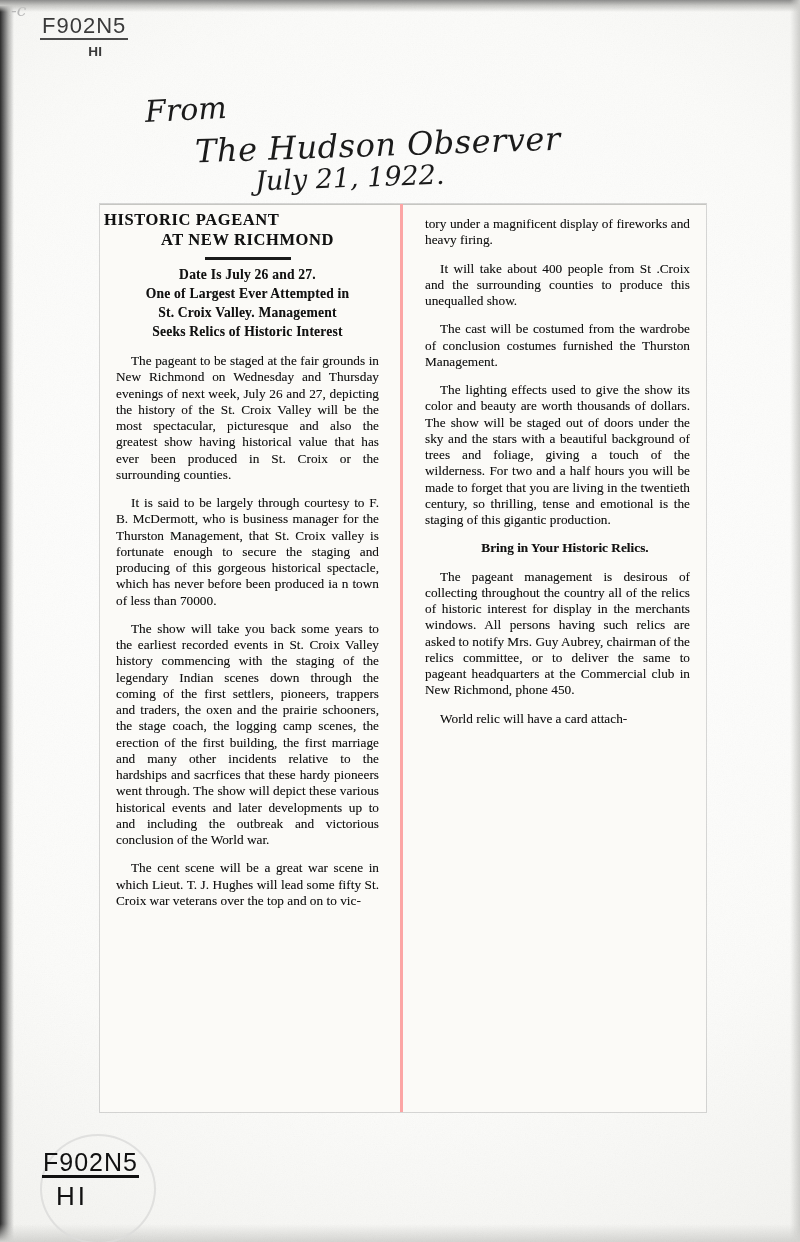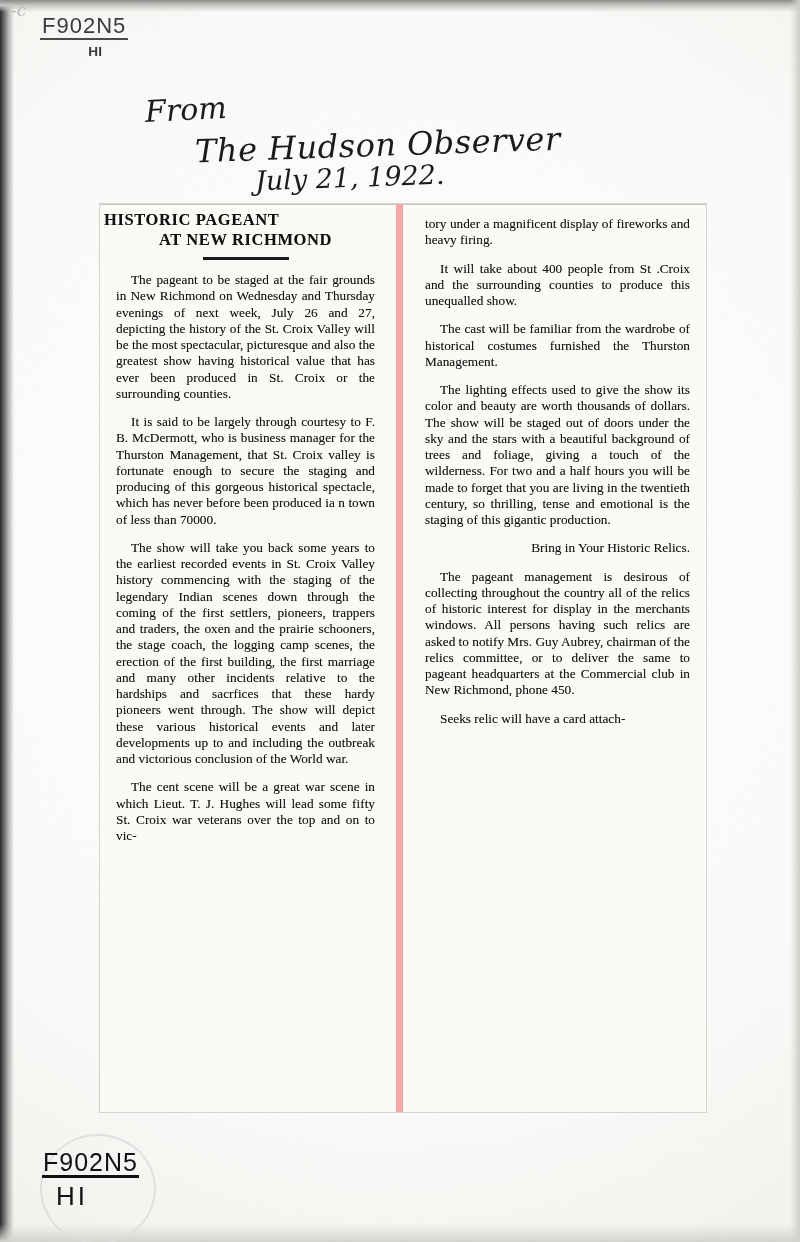--- a/index.html
+++ b/index.html
@@ -63,21 +63,21 @@
     width:50%;
     padding:0 6px;
     box-sizing:border-box;
     color:#111;
     font-size:13.3px;
     line-height:16.25px;
     text-align:justify;
     -webkit-hyphens:none;hyphens:none;
     font-family:"Liberation Serif", serif;
   }
-  .col.left{padding-left:4px;padding-right:9px;border-right:7px solid #fca5a5;}
+  .col.left{padding-left:4px;padding-right:9px;border-right:3px solid #fca5a5;}
   .col.right{padding-left:10px;padding-right:4px;}
 
   .hd{
     font-family:"Liberation Serif", serif;
     font-weight:bold;
     font-size:16.5px;
     line-height:20px;
     letter-spacing:.6px;
     text-align:left;
     margin:6px 0 0 0;
@@ -89,21 +89,21 @@
   .sub{
     font-weight:bold;
     font-size:13.6px;
     line-height:19px;
     text-align:center;
     letter-spacing:.2px;
     margin:0;
   }
   .subwrap{margin-bottom:4px;}
   p.body{margin:12px;text-indent:15px;}
-  .inline-sub{font-weight:normal;text-indent:15px;margin:12px;text-align:right;}
+  .inline-sub{font-weight:bold;text-indent:15px;margin:0;text-align:center;}
 
   
   #clipping .col{
     text-shadow:0 0 .35px rgba(0,0,0,.30);
   }
 
   
   #stamp{
     position:absolute;left:34px;top:1136px;width:132px;height:104px;
   }
@@ -157,35 +157,41 @@
 
     <div class="col left">
 
       <div class="hd">
         <span>HISTORIC PAGEANT</span>
         <span class="l2">AT NEW RICHMOND</span>
       </div>
 
       <div class="rule"></div>
 
+      <div class="subwrap">
+        <p class="sub">Date Is July 26 and 27.</p>
+        <p class="sub">One of Largest  Ever Attempted  in</p>
+        <p class="sub">St. Croix Valley.   Management</p>
+        <p class="sub">Seeks Relics of Historic Interest</p>
+      </div>
 
       <p class="body">The pageant  to be staged  at the fair grounds  in New Richmond  on Wednesday  and  Thursday  evenings of next week, July 26 and 27, depicting the history of the St. Croix Valley will be the most spectacular, picturesque and also the greatest show having historical value that has ever been produced in  St. Croix  or the surrounding counties.</p>
       <p class="body">It is said to be largely through courtesy to F. B. McDermott, who is business manager  for the Thurston Management, that St.  Croix valley is fortunate enough  to secure  the staging and producing  of this gorgeous historical spectacle, which has never before been produced ia n town of less than 70000.</p>
       <p class="body">The show will take you back some years to the earliest recorded events in St. Croix Valley history commencing with the staging  of the legendary Indian scenes down through the coming of the first settlers, pioneers, trappers and traders, the oxen  and the  prairie  schooners,  the  stage coach, the logging camp scenes, the erection of the first  building,  the first marriage and many other incidents relative to  the hardships  and sacrfices that these hardy  pioneers went through.   The show will depict these various historical events and later developments up to  and including the outbreak and victorious conclusion of the World war.</p>
       <p class="body">The cent scene will be a great war scene in which Lieut. T. J. Hughes will lead some fifty  St. Croix  war veterans over the top and on to vic-</p>
     </div>
 
     <div class="col right">
       <p class="body" style="text-indent:0">tory under a magnificent display  of fireworks and heavy firing.</p>
       <p class="body">It will take about 400 people from St .Croix and the surrounding counties to produce this unequalled show.</p>
-      <p class="body">The cast will be familiar from the wardrobe of historical costumes furnished the Thurston Management.</p>
+      <p class="body">The cast will be costumed from the wardrobe of conclusion costumes furnished the Thurston Management.</p>
       <p class="body">The lighting effects used to give the show its color  and beauty  are worth thousands of dollars.    The show will be staged out of doors under the sky and  the  stars  with a beautiful background  of trees  and foliage, giving a touch of the wilderness.    For two and a half hours you will be made to forget that you are living in the twentieth  century,  so thrilling, tense and emotional is the staging of this gigantic production.</p>
       <p class="inline-sub">Bring in Your Historic Relics.</p>
       <p class="body">The pageant management is desirous of collecting throughout the country all of the relics  of historic interest for display in the merchants windows.   All persons  having such relics are asked to notify  Mrs. Guy Aubrey, chairman of the relics committee, or to deliver  the same  to pageant headquarters at the Commercial club in New  Richmond,  phone 450.</p>
-      <p class="body">Seeks relic will have a card attach-</p>
+      <p class="body">World relic will have a card attach-</p>
     </div>
   </div>
 
   <div id="stamp">
     <div class="circle"></div>
     <div class="txt">
       <span class="u2"><span>F902</span><span>N5</span></span>
       <span class="sub2">HI</span>
     </div>
   </div>

